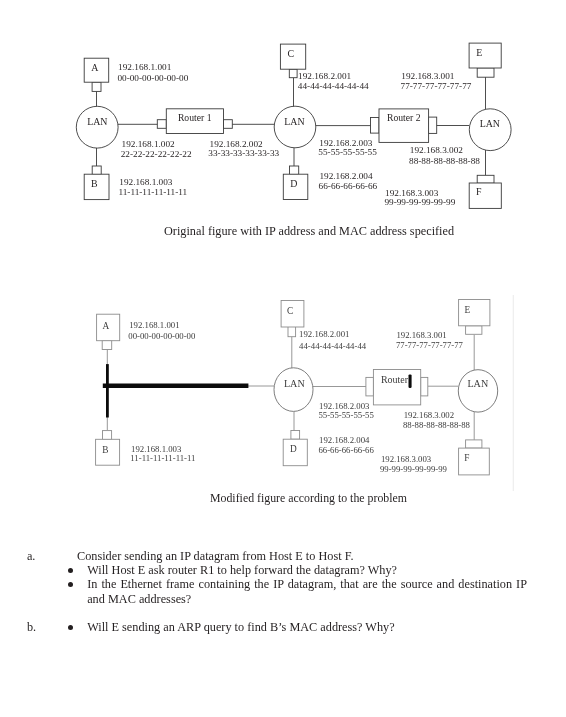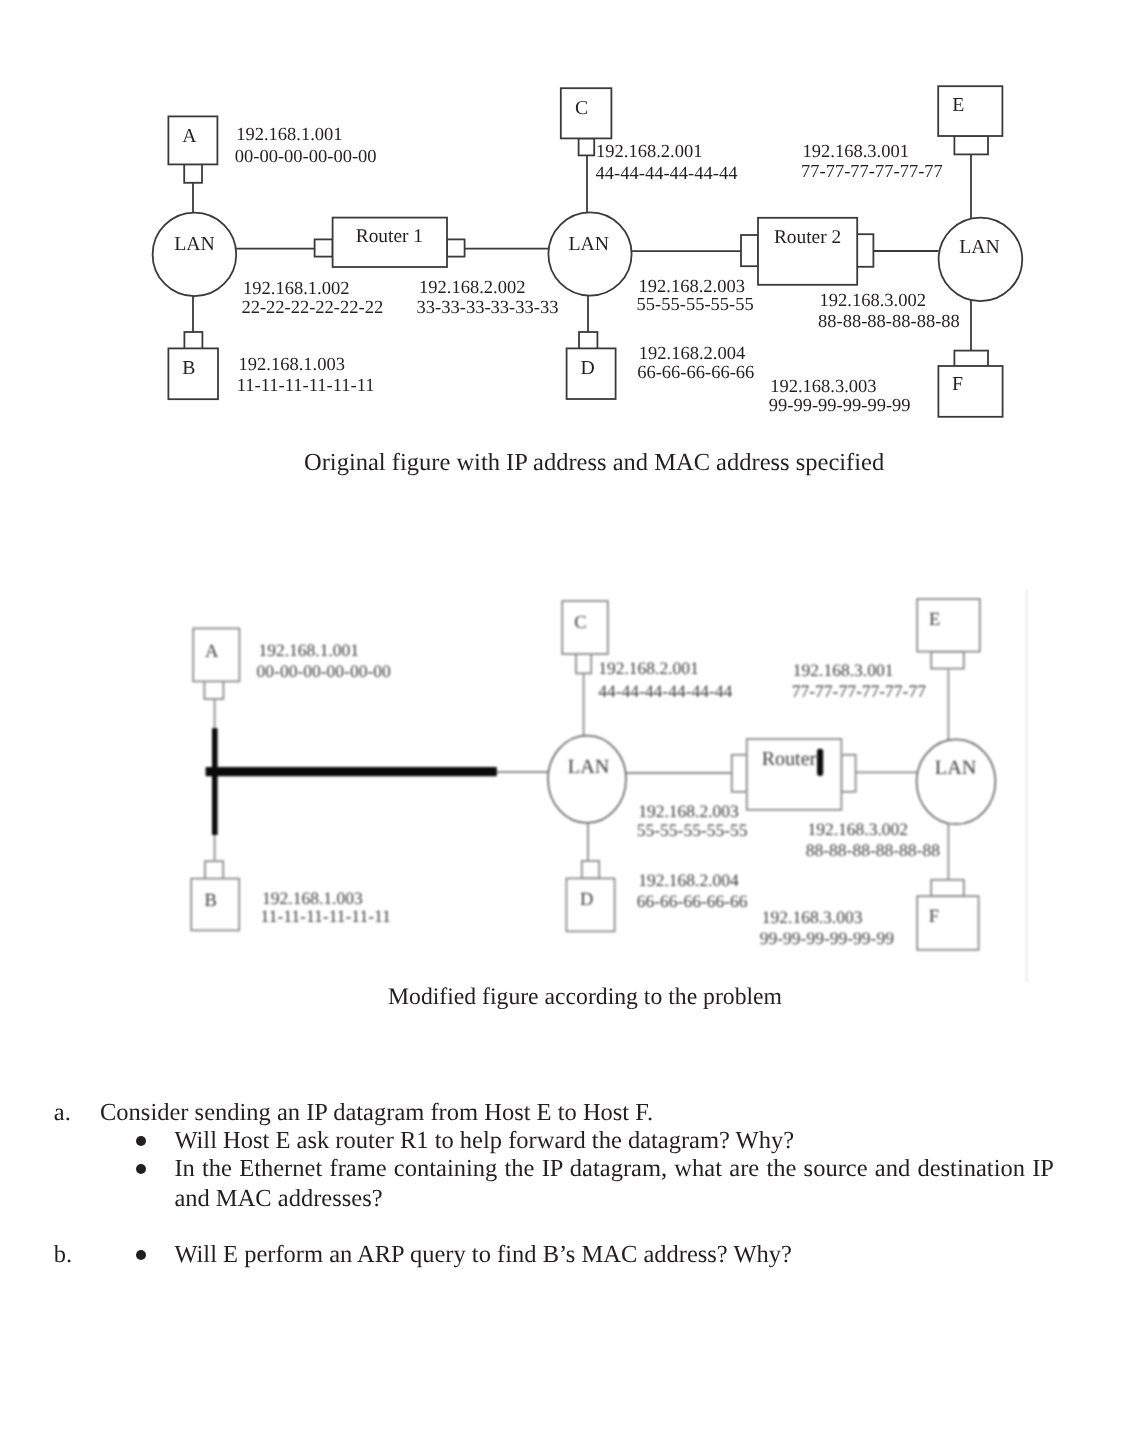--- a/index.html
+++ b/index.html
@@ -26,21 +26,21 @@
   .vbus{stroke-width:2.8;}
   .blot{fill:#0d0d0d;}
   .nodelbl2{font-size:9.3px;text-anchor:middle;fill:#3c3c3c;}
   .lanlbl2{font-size:10.1px;}
   .rtrlbl2{font-size:10px;}
   .addr2{font-size:8.75px;fill:#3c3c3c;}
   
   .qlist{position:absolute;left:0;top:548.6px;width:566px;font-size:12.25px;line-height:14.35px;}
   .qitem{position:relative;width:566px;}
   .qmarker{position:absolute;left:26.9px;top:0;}
-  .qtext{margin-left:50px;margin-right:39px;text-align:justify;text-justify:inter-word;}
+  .qtext{margin-left:77px;margin-right:39px;text-align:justify;text-justify:inter-word;}
   .bullets{list-style:none;margin:0;padding:0;width:566px;}
   .bullets li{position:relative;margin:0;padding:0 39px 0 87.2px;text-align:justify;text-justify:inter-word;}
   .bullets li:before{content:"";position:absolute;left:67.6px;top:4.8px;width:5px;height:5px;border-radius:50%;background:#231f20;}
 </style>
 </head>
 <body>
 
 <svg id="fig1" width="566" height="215" style="left:0;top:0" viewBox="0 0 566 215">
 
   <line class="wire" x1="96.5" y1="91.4" x2="96.5" y2="107.3"></line>
@@ -115,21 +115,21 @@
   <text class="addr" x="318.6" y="189.0">66-66-66-66-66</text>
 
   <text class="addr" x="401.3" y="78.6">192.168.3.001</text>
   <text class="addr" x="400.5" y="88.7">77-77-77-77-77-77</text>
   <text class="addr" x="409.8" y="153.2">192.168.3.002</text>
   <text class="addr" x="409.0" y="163.6">88-88-88-88-88-88</text>
   <text class="addr" x="385.1" y="195.9">192.168.3.003</text>
   <text class="addr" x="384.4" y="205.3">99-99-99-99-99-99</text>
 </svg>
 
-<div class="caption" style="left:152px;top:223.6px;">Original figure with IP address and MAC address specified</div>
+<div class="caption" style="left:164px;top:223.6px;">Original figure with IP address and MAC address specified</div>
 
 <svg id="fig2" width="566" height="200" style="left:0;top:295px;filter:blur(0.42px)" viewBox="0 295 566 200">
   <line class="frameline" x1="513.3" y1="293" x2="513.3" y2="491" stroke="#eeeeee" stroke-width="1.2"></line>
 
   <line class="wire2" x1="107.3" y1="349.5" x2="107.3" y2="366"></line>
   <line class="wire2" x1="107.3" y1="417" x2="107.3" y2="430"></line>
   <line class="wire2" x1="291.8" y1="336.7" x2="291.8" y2="369"></line>
   <line class="wire2" x1="294" y1="411.5" x2="294" y2="430.5"></line>
   <line class="wire2" x1="248" y1="386" x2="274" y2="386"></line>
   <line class="wire2" x1="312.6" y1="386.5" x2="373.5" y2="386.5"></line>
@@ -189,30 +189,30 @@
   <text class="addr2" x="318.4" y="453.4">66-66-66-66-66</text>
 
   <text class="addr2" x="396.4" y="338.2">192.168.3.001</text>
   <text class="addr2" x="395.9" y="348.3">77-77-77-77-77-77</text>
   <text class="addr2" x="403.7" y="417.5">192.168.3.002</text>
   <text class="addr2" x="402.9" y="427.8">88-88-88-88-88-88</text>
   <text class="addr2" x="380.9" y="461.5">192.168.3.003</text>
   <text class="addr2" x="379.9" y="472.1">99-99-99-99-99-99</text>
 </svg>
 
-<div class="caption caption2" style="left:194px;top:490.6px;">Modified figure according to the problem</div>
+<div class="caption caption2" style="left:210px;top:490.6px;">Modified figure according to the problem</div>
 
 <div class="qlist">
   <div class="qitem">
     <div class="qmarker">a.</div>
     <div class="qtext">Consider sending an IP datagram from Host E to Host F.</div>
     <ul class="bullets">
       <li>Will Host E ask router R1 to help forward the datagram? Why?</li>
-      <li>In the Ethernet frame containing the IP datagram, what are the source and destination IP and MAC addresses?</li>
+      <li>In the Ethernet frame containing the IP datagram, that are the source and destination IP and MAC addresses?</li>
     </ul>
   </div>
   <div class="qitem" style="margin-top:14.35px;">
     <div class="qmarker">b.</div>
     <ul class="bullets">
-      <li>Will E perform an ARP query to find B’s MAC address? Why?</li>
+      <li>Will E sending an ARP query to find B’s MAC address? Why?</li>
     </ul>
   </div>
 </div>
 
 </body></html>

